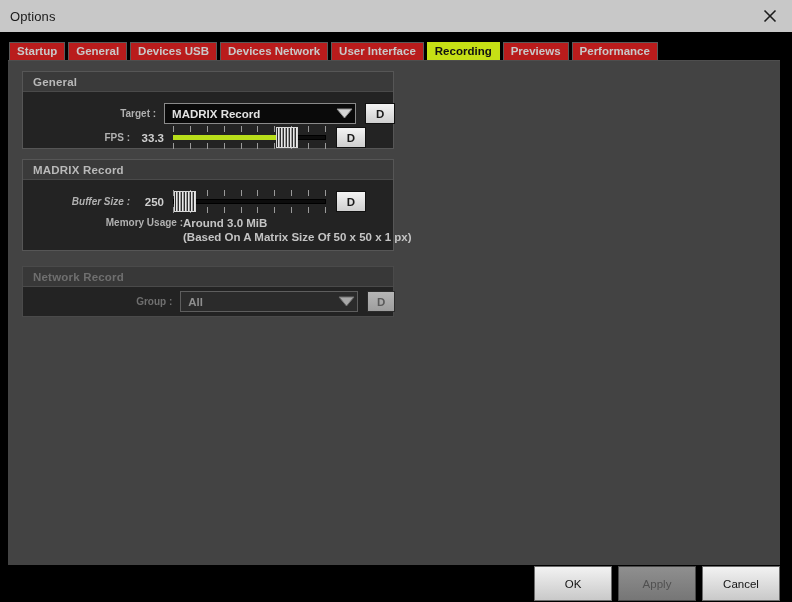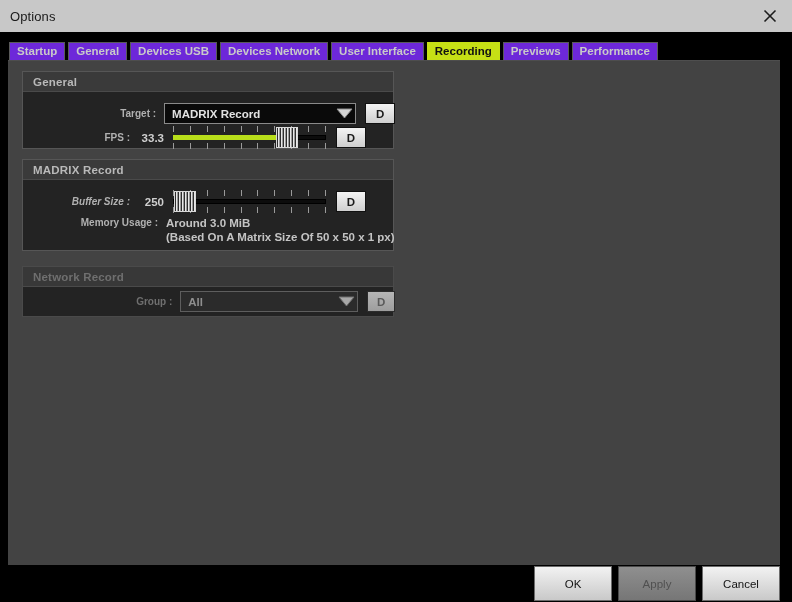--- a/index.html
+++ b/index.html
@@ -63,21 +63,21 @@
     box-sizing: border-box;
   }
   .tab {
     height: 17px;
     line-height: 17px;
     padding: 0 7px 0 7px;
     margin-right: 3px;
     font-size: 11.5px;
     font-weight: bold;
     color: #c9c9c9;
-    background: #6d28d9;
+    background: #b91c1c;
     border: 1px solid #5a5a5a;
     border-bottom: none;
     position: relative;
     top: -2px;
     cursor: default;
     white-space: nowrap;
     box-sizing: content-box;
   }
   .tab.active {
     background: #c6e015;
@@ -385,23 +385,23 @@
                 <span></span>
                 <span></span>
                 <span></span>
                 <span></span>
             </div>
             <div class="thumb" id="buf-thumb" style="left: 1.31px;"></div>
           </div>
           <div class="dbtn" style="margin-left:10px;">D</div>
         </div>
 
-        <div class="row" style="left:0; top:36px; width:372px; align-items:flex-start;">
+        <div class="row" style="left:0; top:36px; width:372px; align-items:flex-start;padding-left:25px;">
           <div class="lbl" style="width:135px; line-height:14px;">Memory Usage :</div>
-          <div style="margin-left:8px;">
+          <div style="">
             <div class="info" style="line-height:14px;">Around 3.0 MiB</div>
             <div class="info" style="line-height:15px;">(Based On A Matrix Size Of 50 x 50 x 1 px)</div>
           </div>
         </div>
 
       </div>
     </div>
 
     <div class="group disabled" style="left:14px; top:205px; width:372px; height:51px;">
       <div class="group-header">Network Record</div>

